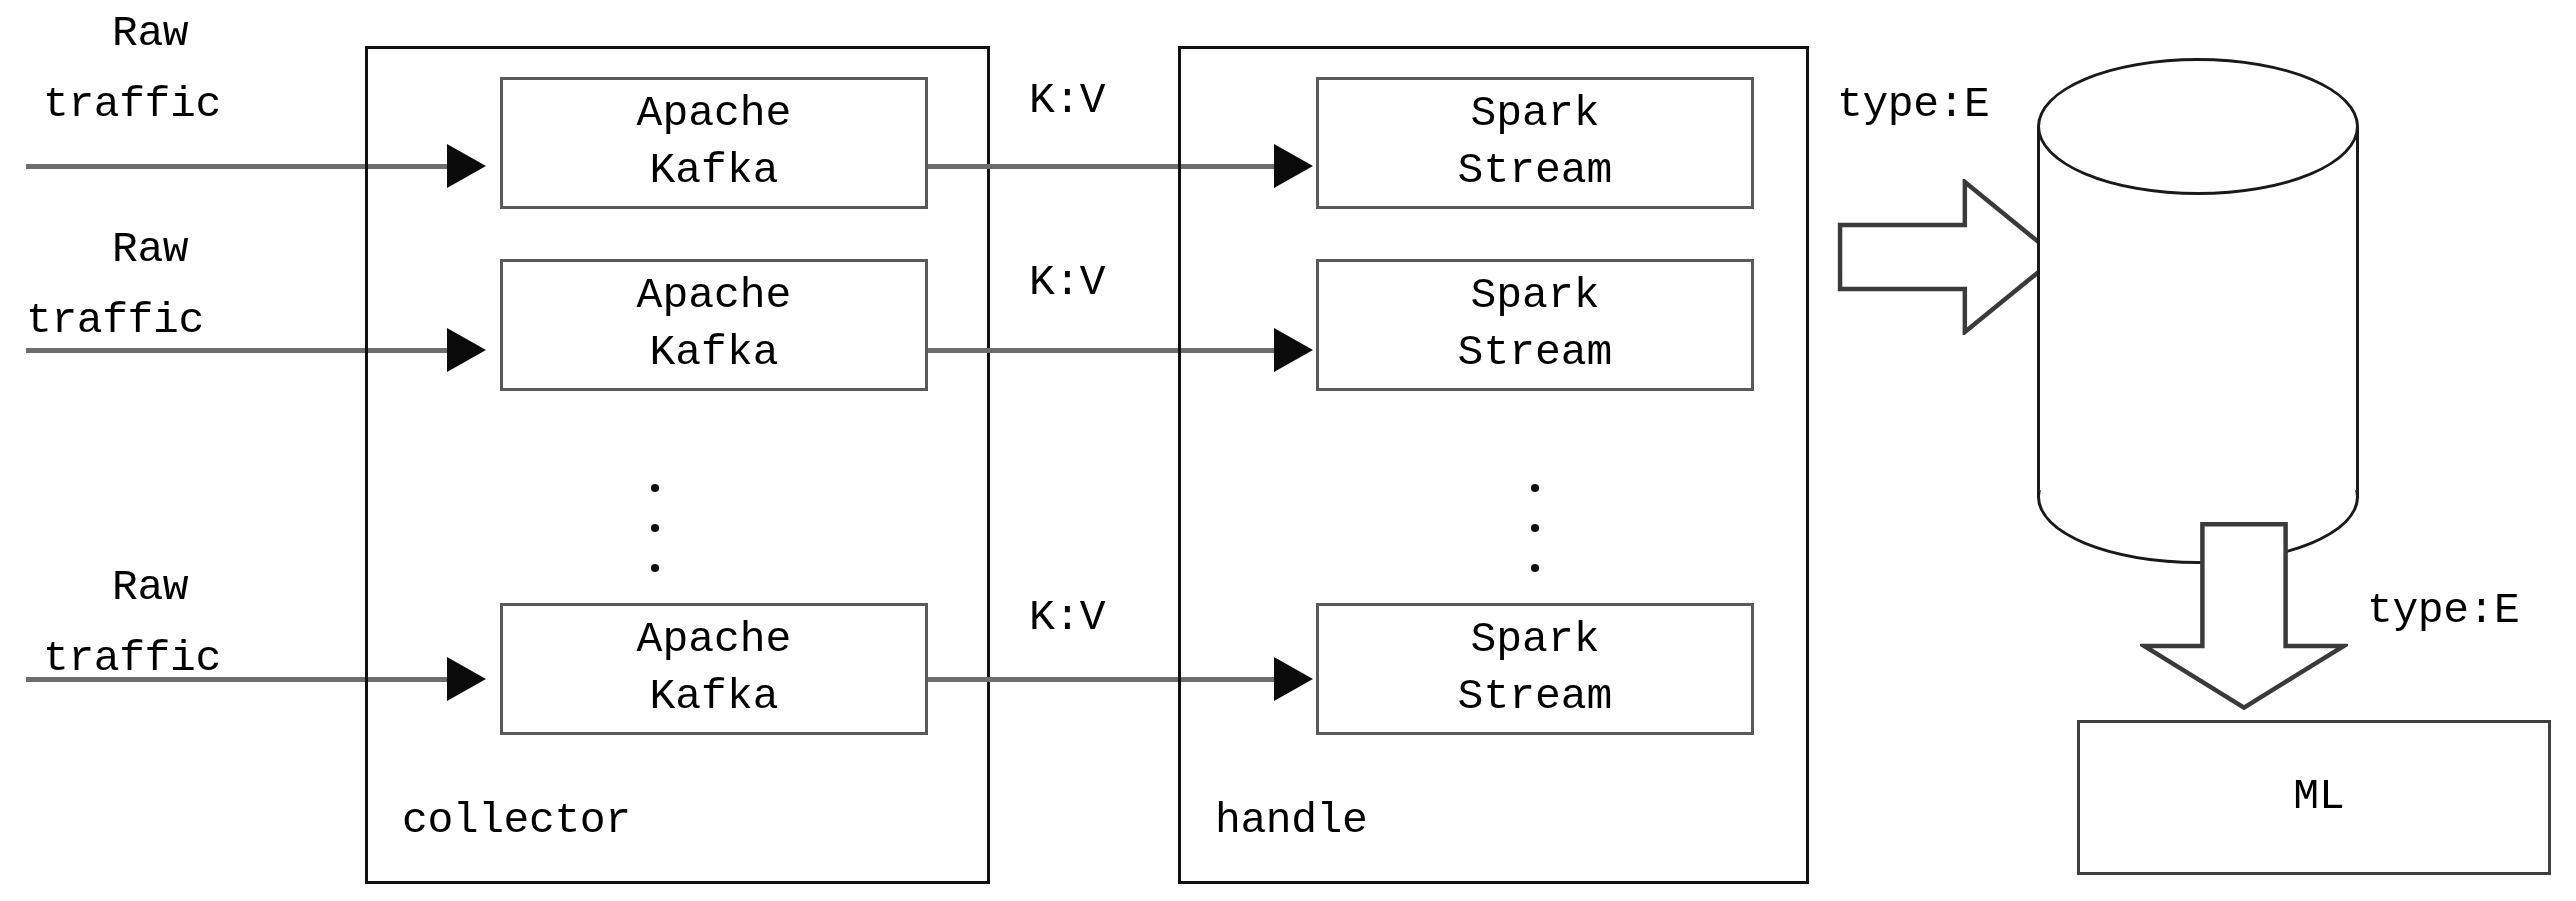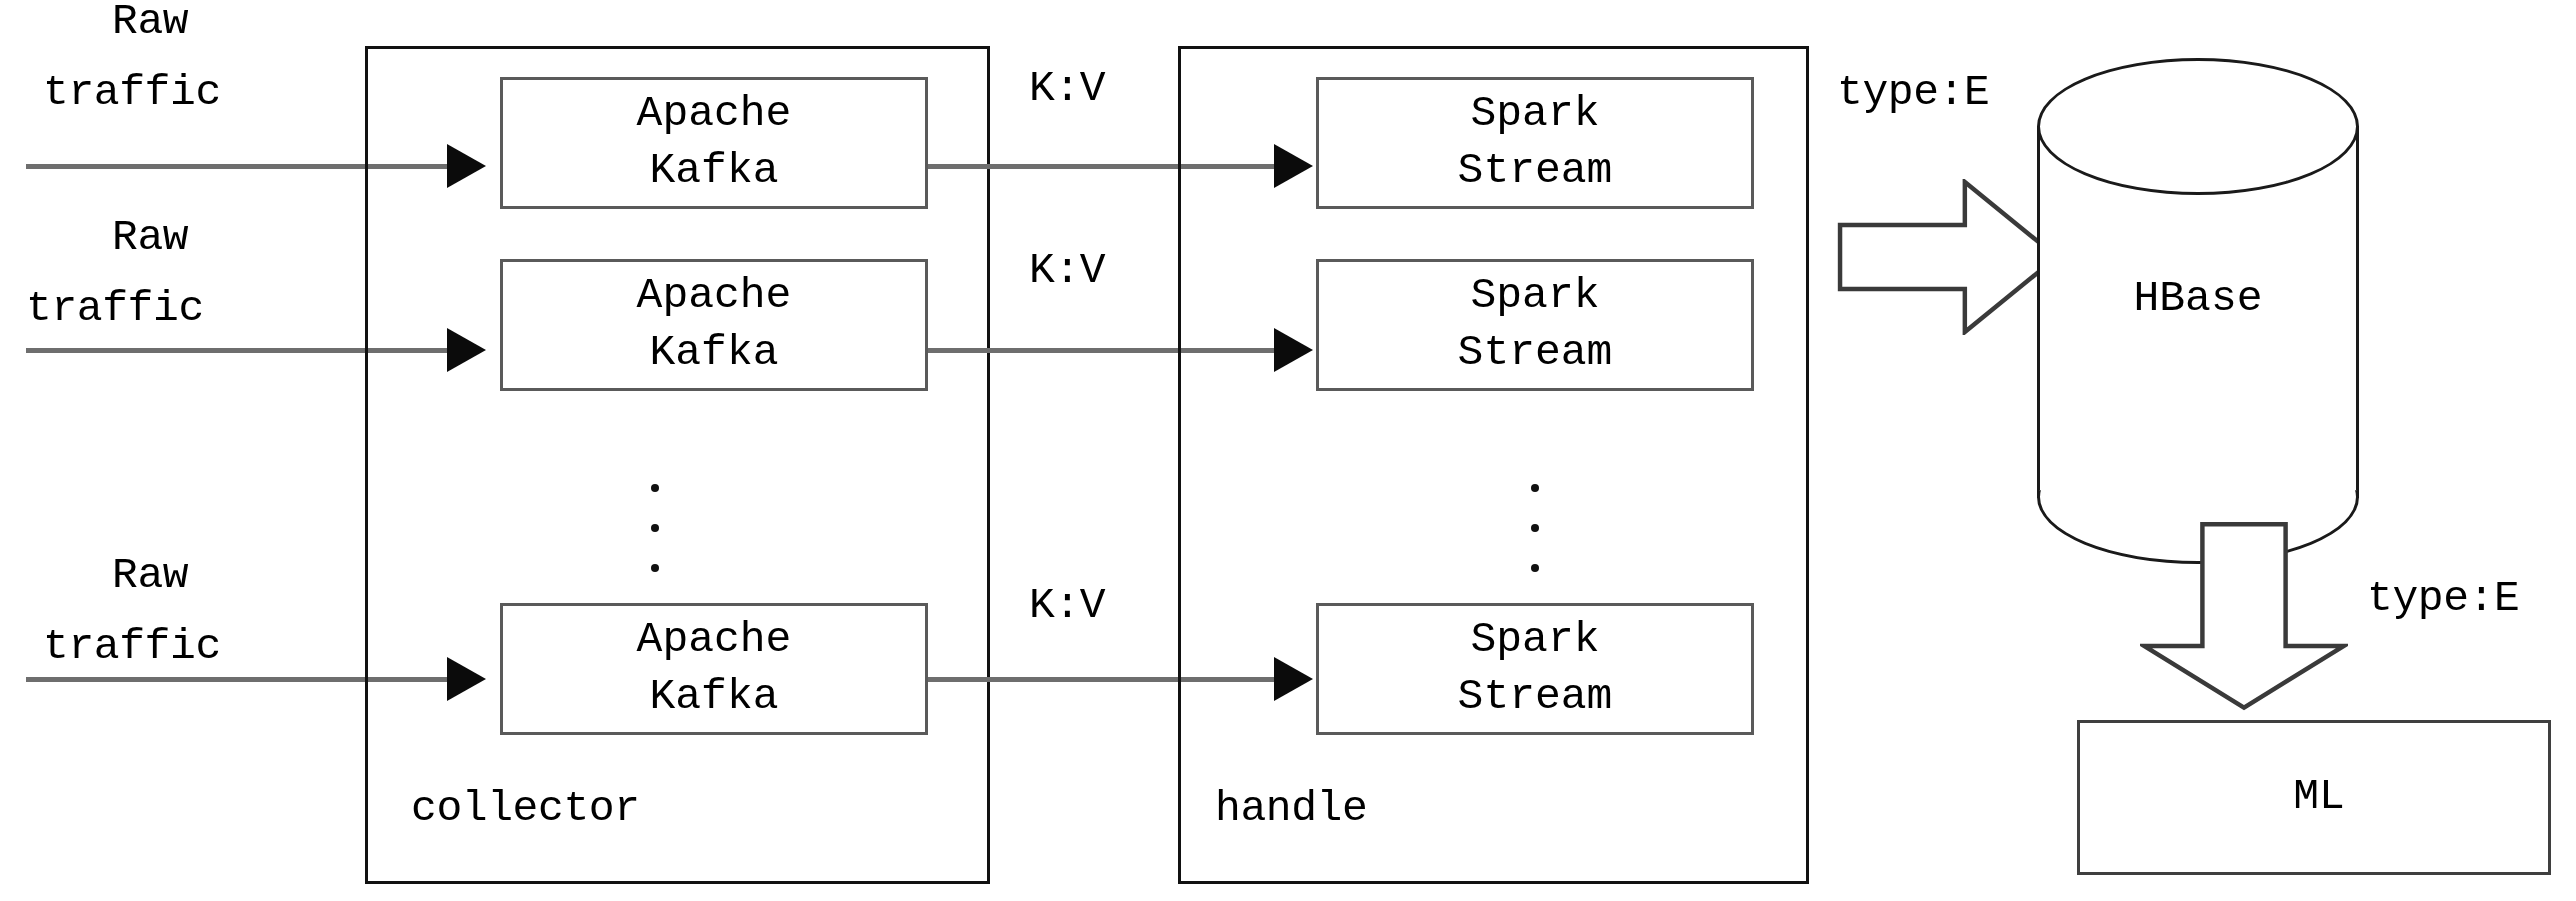--- a/index.html
+++ b/index.html
@@ -18,20 +18,21 @@
   .txt{
     position:absolute;
     white-space:pre;
     line-height:1.0;
     color:#000;
     font-family:"Liberation Mono","DejaVu Sans Mono",monospace;
     letter-spacing:-0.4px;
   }
   .label-mono{
     font-size:43px;
+    margin-top:12px;
   }
   
   .container-box{
     position:absolute;
     border:3.7px solid #111111;
     background:transparent;
     box-sizing:border-box;
   }
   
   .node-box{
@@ -155,21 +156,21 @@
     <i></i>
       <i></i>
       <i></i>
   </div>
 
   <div class="node-box" style="left:500px; top:603px; width:428px; height:132px;">
     <span class="line">Apache</span>
     <span class="line">Kafka</span>
   </div>
 
-  <div class="txt label-mono" style="left:411px; top:787px;">collector</div>
+  <div class="txt label-mono" style="left:402px; top:787px;">collector</div>
 
   <div class="txt label-mono" style="left:1029px; top:67px;">K:V</div>
   <div class="hline" style="left:928px; top:164px; width:365px;"></div>
   <div class="arrowhead" style="left:1274px; top:144px;"></div>
 
   <div class="txt label-mono" style="left:1029px; top:249px;">K:V</div>
   <div class="hline" style="left:928px; top:348px; width:365px;"></div>
   <div class="arrowhead" style="left:1274px; top:328px;"></div>
 
   <div class="txt label-mono" style="left:1029px; top:584px;">K:V</div>
@@ -206,21 +207,20 @@
   <div class="block-arrow" style="left:1837px; top:179px;">
     <svg width="223" height="156" viewBox="0 0 300 210" xmlns="http://www.w3.org/2000/svg">
       <path d="M 4 62 L 172 62 L 172 4 L 296 105 L 172 206 L 172 148 L 4 148 Z" fill="#ffffff" stroke="#3a3a3a" stroke-width="6" stroke-linejoin="miter"></path>
     </svg>
   </div>
 
   <div class="cylinder" style="left:2037px; top:58px; width:322px; height:447px;">
     <div class="cyl-body" style="top:68px; height:372px;"></div>
     <div class="cyl-bottom" style="top:372px; width:322px; height:134px;"></div>
     <div class="cyl-top" style="top:0px; width:322px; height:137px;"></div>
-    <div class="cyl-label" style="top:216px;">HBase</div>
   </div>
 
   <div class="block-arrow" style="left:2140px; top:521px;">
     <svg width="208" height="190" viewBox="0 0 280 255" xmlns="http://www.w3.org/2000/svg">
       <path d="M 84 4 L 196 4 L 196 168 L 274 168 L 140 251 L 6 168 L 84 168 Z" fill="#ffffff" stroke="#3a3a3a" stroke-width="6" stroke-linejoin="miter"></path>
     </svg>
   </div>
 
   <div class="txt label-mono" style="left:2367px; top:577px;">type:E</div>
 

